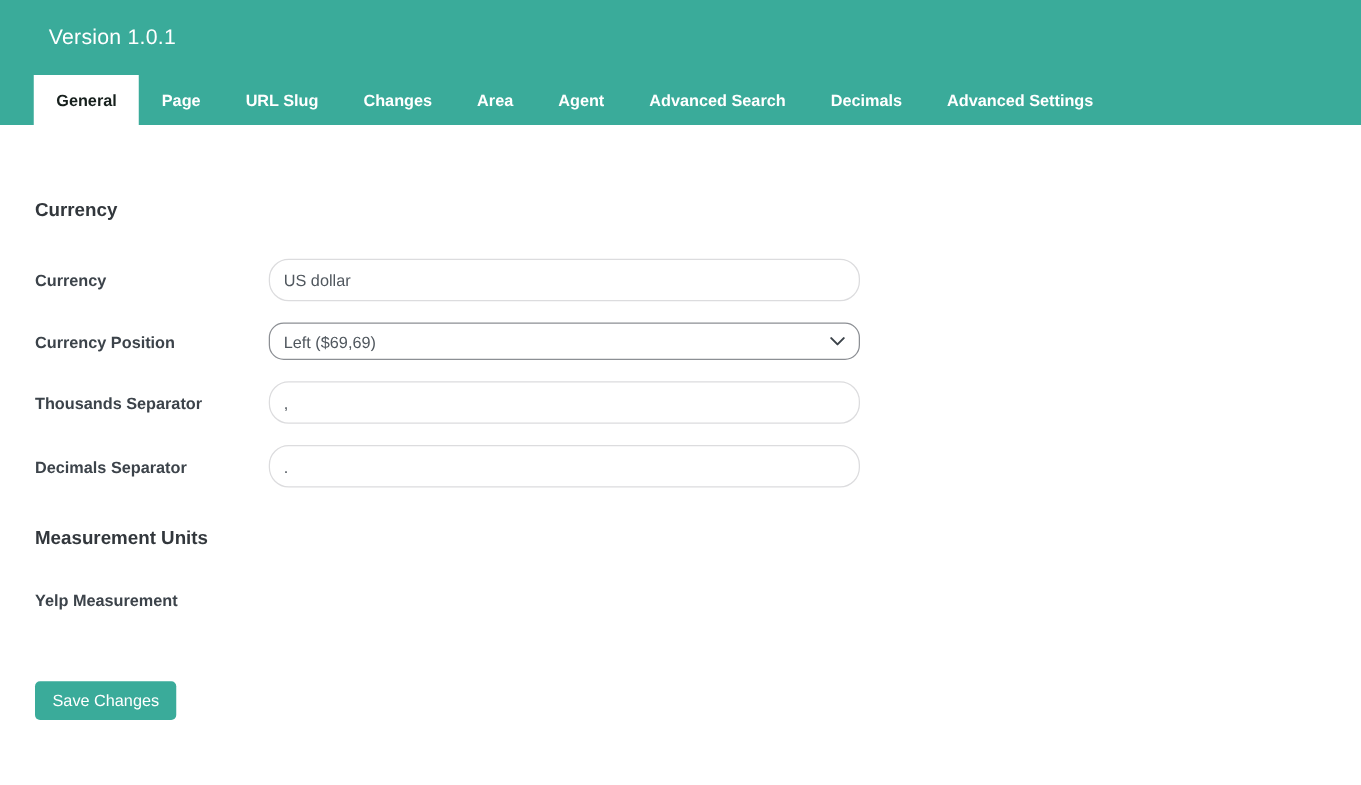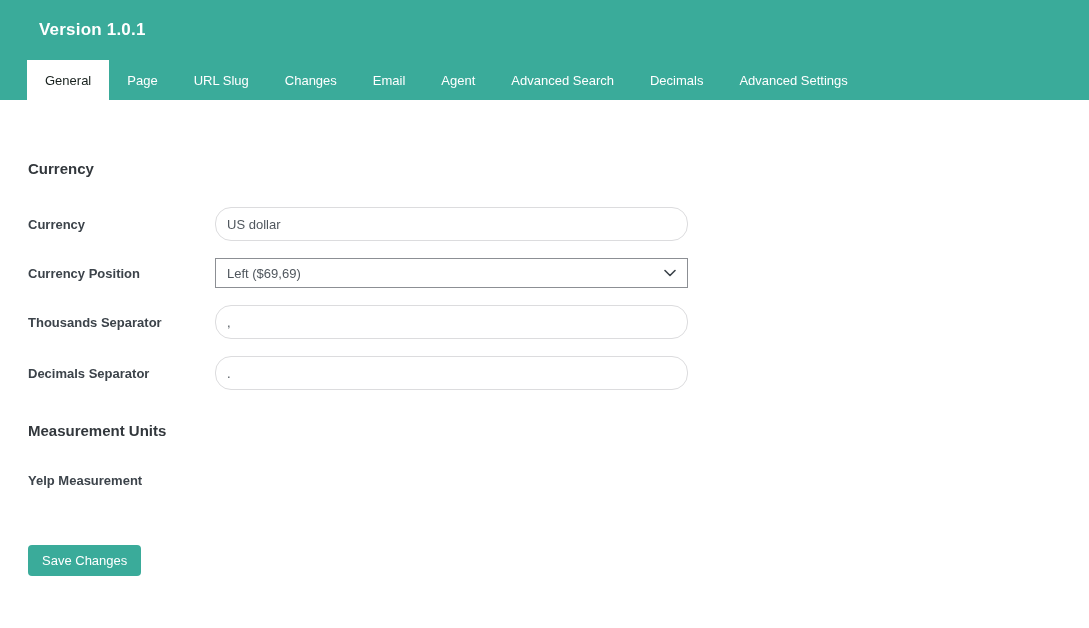--- a/index.html
+++ b/index.html
@@ -14,35 +14,35 @@
   }
 
   
   .app-header { background: var(--accent); width: 100%; }
   .header-top {
     height: 60px;
     display: flex; align-items: center;
     padding-left: 39px;
   }
   .version-title {
-    color: #ffffff; font-size: 17px; font-weight: bold;
+    color: #ffffff; font-size: 17px; font-weight: normal;
     letter-spacing: 0.2px;
   }
 
   
   .tab-bar {
     display: flex;
     height: 40px;
     padding-left: 27px;
   }
   .tab {
     display: flex; align-items: center;
     padding: 0 18px;
     color: #ffffff;
-    font-size: 13px; font-weight: normal;
+    font-size: 13px; font-weight: bold;
     cursor: pointer;
     white-space: nowrap;
   }
   .tab.active {
     background: #ffffff;
     color: #17201d;
   }
 
   
   .content {
@@ -74,21 +74,21 @@
     border-radius: 16px;
     padding: 0 11px;
     font-family: "Liberation Sans", sans-serif;
     font-size: 13px; color: #50575e;
     background: #ffffff;
     outline: none;
   }
   .select-field {
     width: 100%; height: 30px;
     border: 1px solid #8c8f94;
-    border-radius: 0;
+    border-radius: 12px;
     padding: 0 34px 0 11px;
     font-family: "Liberation Sans", sans-serif;
     font-size: 13px; color: #50575e;
     background: #ffffff;
     -webkit-appearance: none; -moz-appearance: none; appearance: none;
     outline: none;
   }
   .chevron {
     position: absolute;
     right: 12px; top: 50%;
@@ -123,21 +123,21 @@
     <div class="tab">
         <span>Page</span>
       </div>
     <div class="tab">
         <span>URL Slug</span>
       </div>
     <div class="tab">
         <span>Changes</span>
       </div>
     <div class="tab">
-        <span>Email</span>
+        <span>Area</span>
       </div>
     <div class="tab">
         <span>Agent</span>
       </div>
     <div class="tab">
         <span>Advanced Search</span>
       </div>
     <div class="tab">
         <span>Decimals</span>
       </div>

